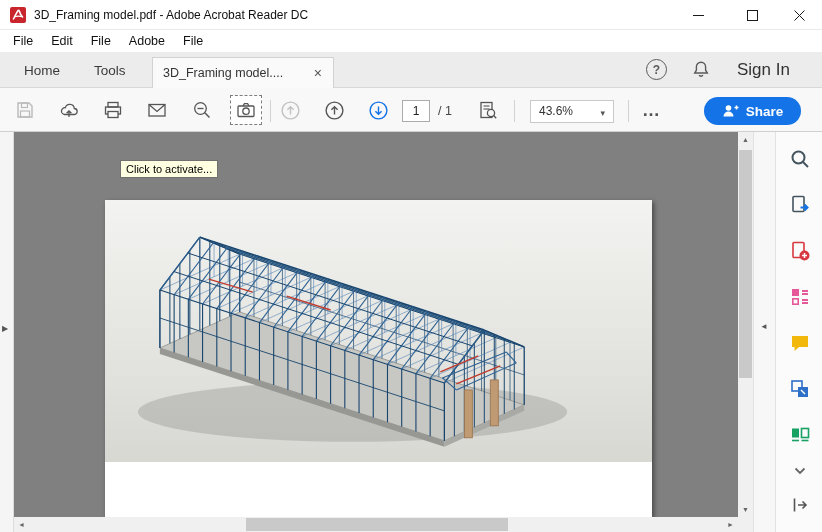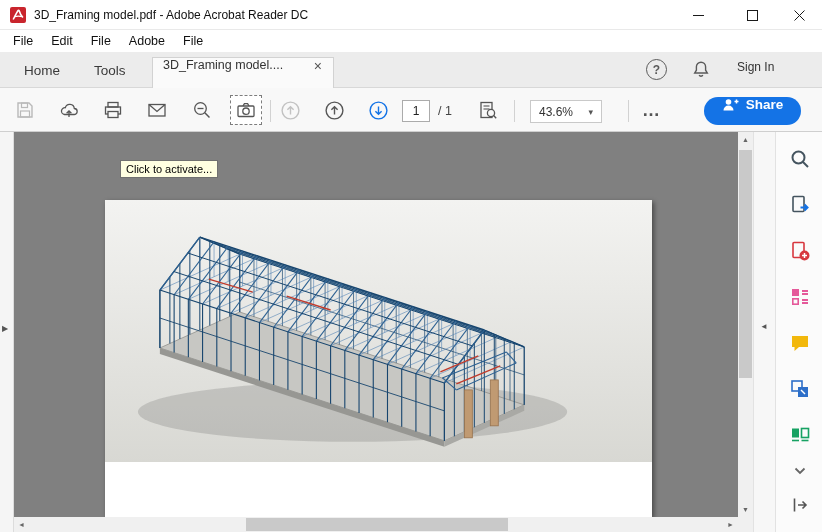--- a/index.html
+++ b/index.html
@@ -13,39 +13,39 @@
   .win-title{position:absolute;left:34px;top:0;height:30px;line-height:30px;font-size:12px;color:#111}
   .winbtn{position:absolute;top:0;width:46px;height:30px;display:flex;align-items:center;justify-content:center;cursor:default}
 
   
   .menubar{position:absolute;left:0;top:30px;width:822px;height:22px;background:#fff;display:flex;align-items:center;padding-left:4px}
   .menu-item{padding:2px 9px;font-size:12.5px;color:#111;cursor:default}
 
   
   .tabbar{position:absolute;left:0;top:52px;width:822px;height:36px;background:#ececec;border-bottom:1px solid #d8d8d8}
   .tabbtn{position:absolute;top:52px;height:36px;display:flex;align-items:center;padding:0 18px;font-size:13.5px;color:#3a3a3a;cursor:default}
-  .doctab{position:absolute;left:152px;top:57px;width:182px;height:31px;background:#fafafa;border:1px solid #d2d2d2;border-bottom:none;display:flex;align-items:flex-start;padding:0 8px 0 10px;font-size:12.5px;color:#333}
+  .doctab{position:absolute;left:152px;top:57px;width:182px;height:31px;background:#fafafa;border:1px solid #d2d2d2;border-bottom:none;display:flex;align-items:center;padding:0 8px 0 10px;font-size:12.5px;color:#333}
   .doctab .label{flex:1;white-space:nowrap;overflow:hidden}
   .tabclose{font-size:14px;color:#555;padding:0 3px;cursor:default}
   .helpbtn{position:absolute;left:646px;top:59px;width:21px;height:21px;border:1.5px solid #5a5a5a;border-radius:50%;display:flex;align-items:center;justify-content:center;font-size:12px;font-weight:bold;color:#5a5a5a}
   .bellbtn{position:absolute;left:690px;top:59px;width:22px;height:22px}
-  .signin{position:absolute;left:737px;top:60px;font-size:12px;color:#333;font-weight:500;cursor:default}
+  .signin{position:absolute;left:737px;top:60px;font-size:17px;color:#333;font-weight:500;cursor:default}
 
   
   .toolbar{position:absolute;left:0;top:88px;width:822px;height:44px;background:#f8f8f8;border-bottom:1px solid #cfcfcf}
   .tbtn{position:absolute;top:96px;width:28px;height:28px;display:flex;align-items:center;justify-content:center;cursor:default}
   .tsep{position:absolute;top:100px;width:1px;height:22px;background:#d2d2d2}
   .camerabox{position:absolute;left:230px;top:95px;width:32px;height:30px;border:1px dashed #7d7d7d;background:#fff;display:flex;align-items:center;justify-content:center}
   .pageinput{position:absolute;left:402px;top:100px;width:28px;height:22px;border:1px solid #ababab;background:#fff;text-align:center;font-size:12px;color:#222;font-family:"Liberation Sans",sans-serif}
   .pagetotal{position:absolute;left:438px;top:104px;font-size:12.5px;color:#444}
-  .zoombox{position:absolute;left:530px;top:100px;width:72px;height:23px;border:1px solid #c9c9c9;background:#fff;display:flex;align-items:center;padding:4px 8px;font-size:12px;color:#333}
+  .zoombox{position:absolute;left:530px;top:100px;width:84px;height:23px;border:1px solid #c9c9c9;background:#fff;display:flex;align-items:flex-end;padding:4px 8px;font-size:12px;color:#333}
   .zoombox .zl{flex:1}
   .zoomcaret{font-size:9px;color:#555}
   .morebtn{position:absolute;left:638px;top:98px;width:26px;height:24px;display:flex;align-items:center;justify-content:center;font-size:18px;font-weight:bold;color:#555}
-  .sharebtn{position:absolute;left:704px;top:97px;width:97px;height:28px;border-radius:14px;background:#1473E6;display:flex;justify-content:center;gap:7px;color:#fff;font-size:13.5px;font-weight:600;cursor:default}
+  .sharebtn{position:absolute;left:704px;top:97px;width:97px;height:28px;border-radius:14px;background:#1473E6;display:flex;align-items:center;justify-content:center;gap:7px;color:#fff;font-size:13.5px;font-weight:600;cursor:default}
 
   
   .left-strip{position:absolute;left:0;top:132px;width:14px;height:400px;background:#f5f5f5;border-right:1px solid #dcdcdc}
   .pane-arrow{position:absolute;left:2px;top:192px;font-size:8px;color:#555;cursor:default}
   .docarea{position:absolute;left:14px;top:132px;width:724px;height:400px;background:#808080;overflow:hidden}
   .page{position:absolute;left:91px;top:68px;width:547px;height:317px;background:#fff;box-shadow:2px 2px 5px rgba(0,0,0,.45)}
   .model-backdrop{position:absolute;left:0;top:0;width:547px;height:262px;background:linear-gradient(#f3f3f1,#d8d8d3)}
   .model-backdrop svg{width:100%;height:100%;display:block}
   .tooltip{position:absolute;left:106px;top:28px;background:#FFFFE1;border:1px solid #707070;padding:2px 5px;font-size:11px;color:#000;white-space:nowrap;z-index:6}
 

